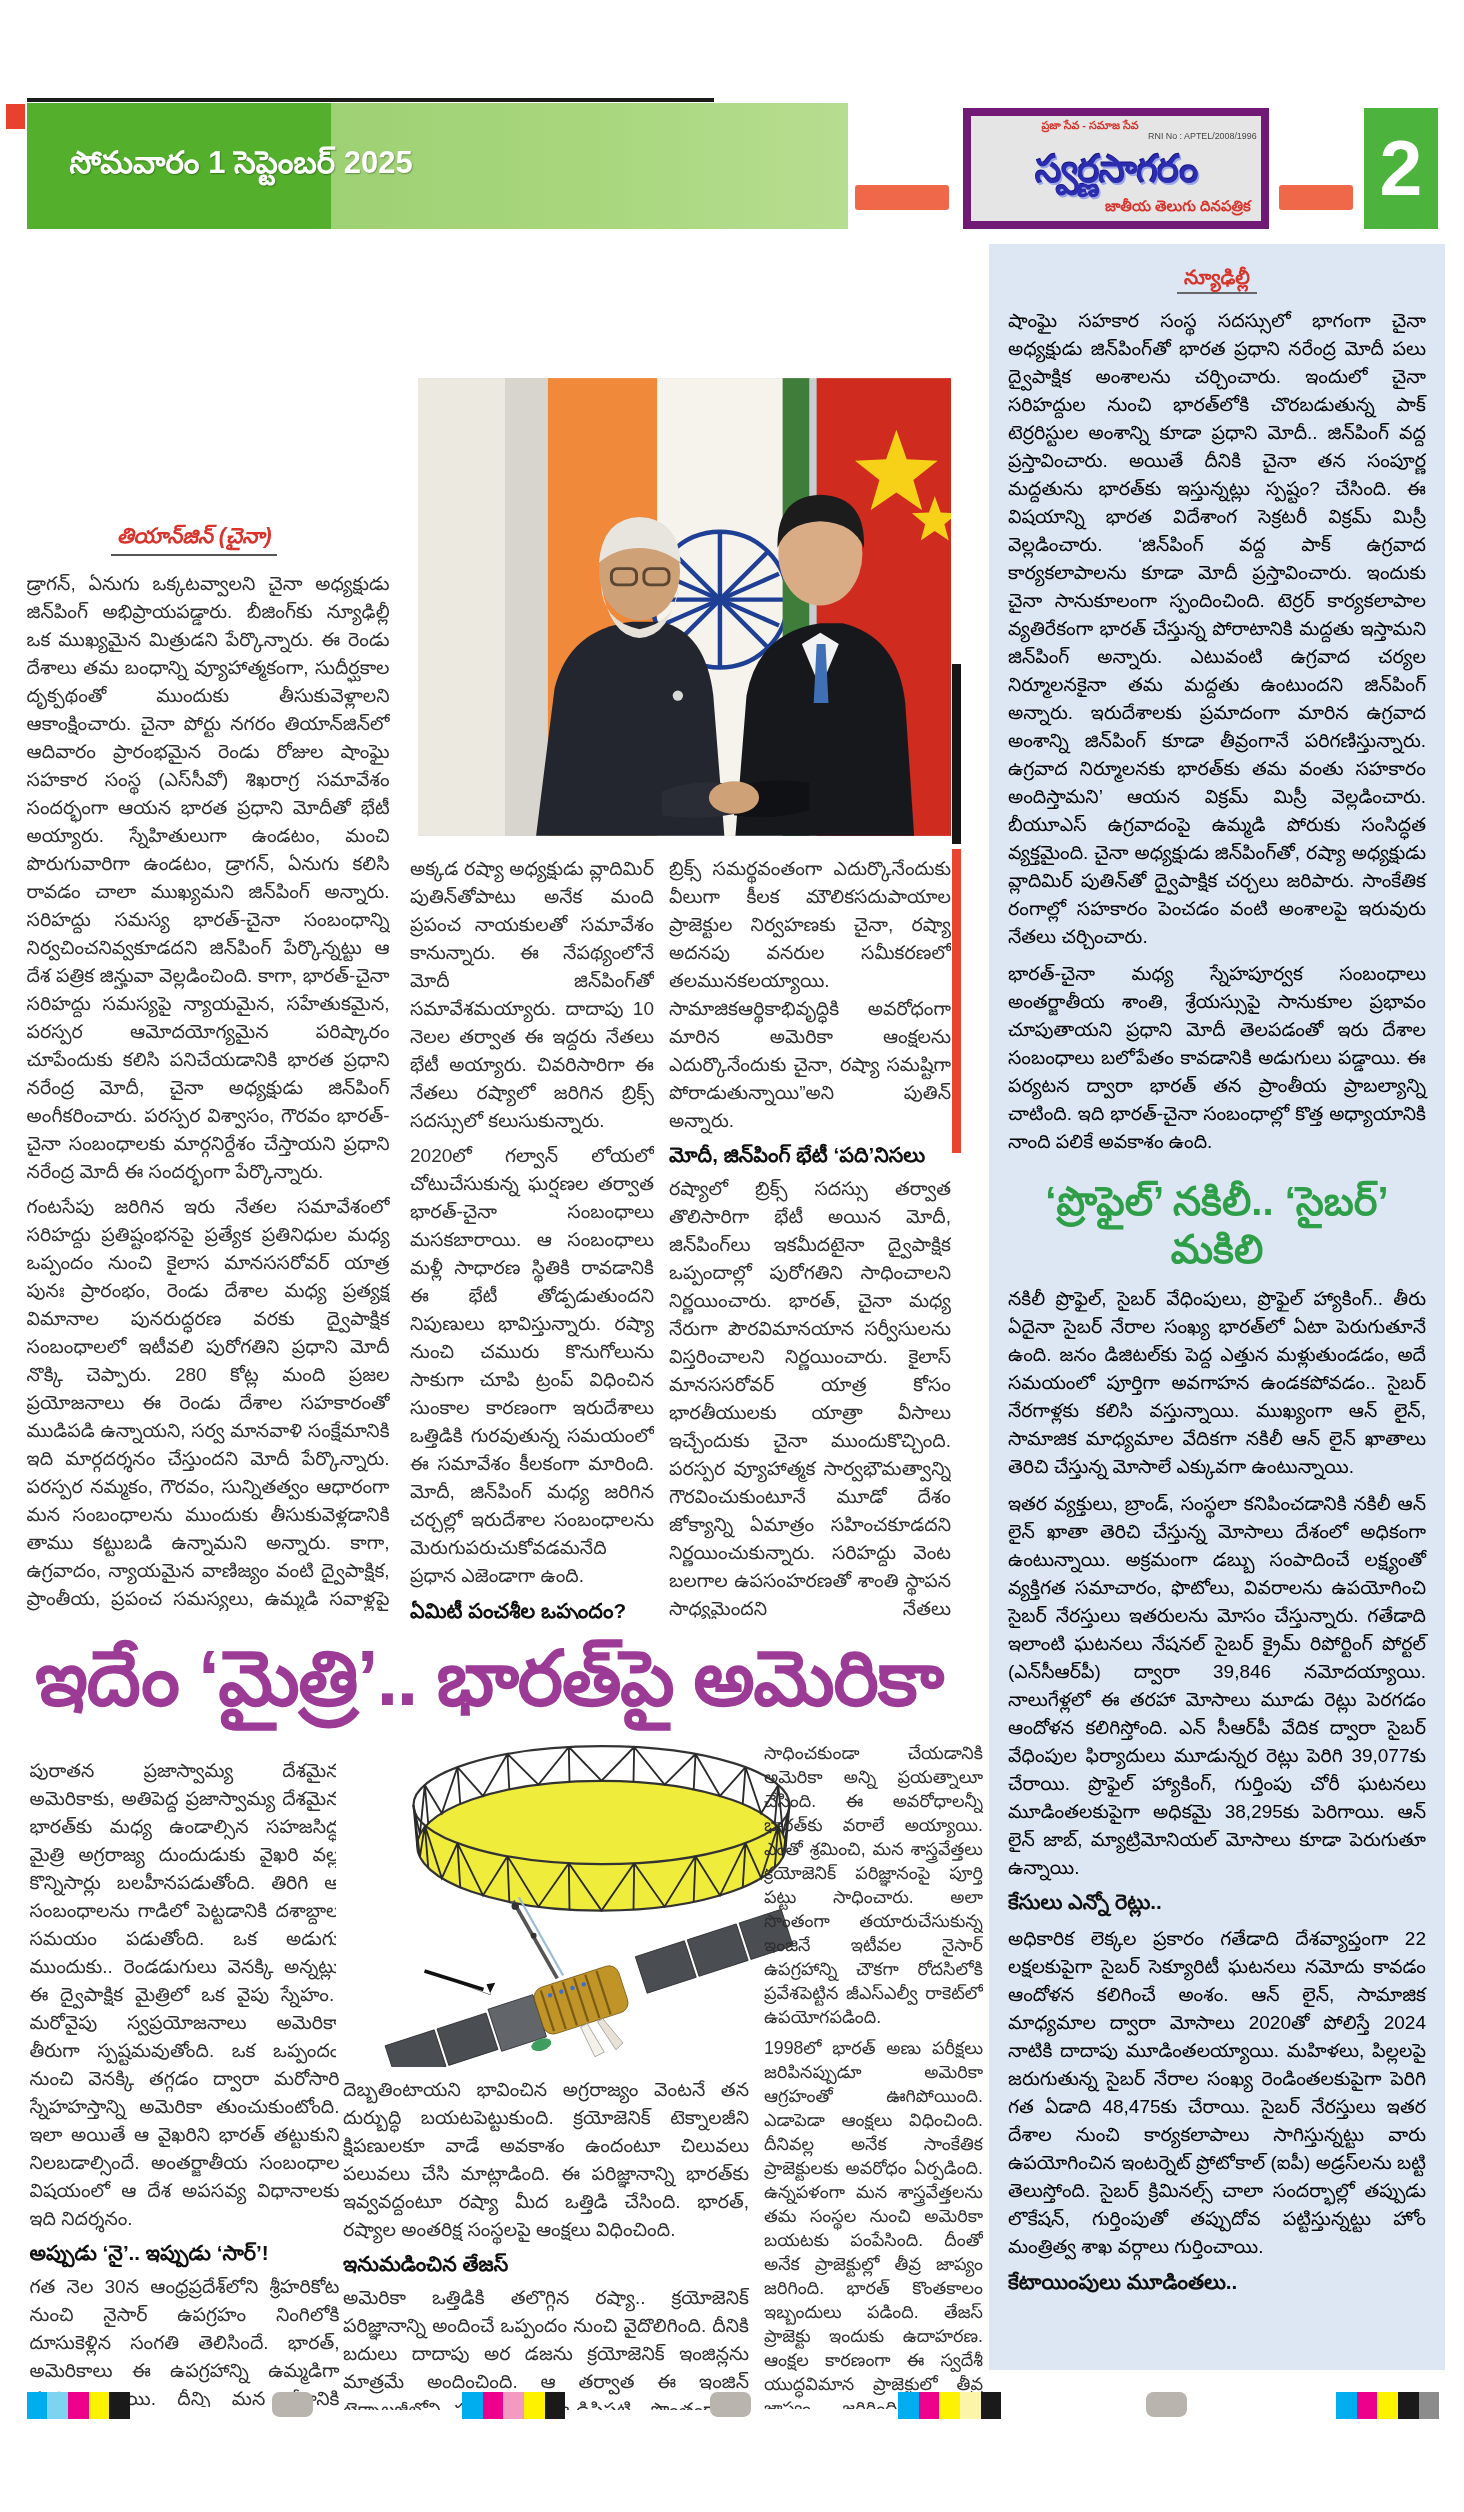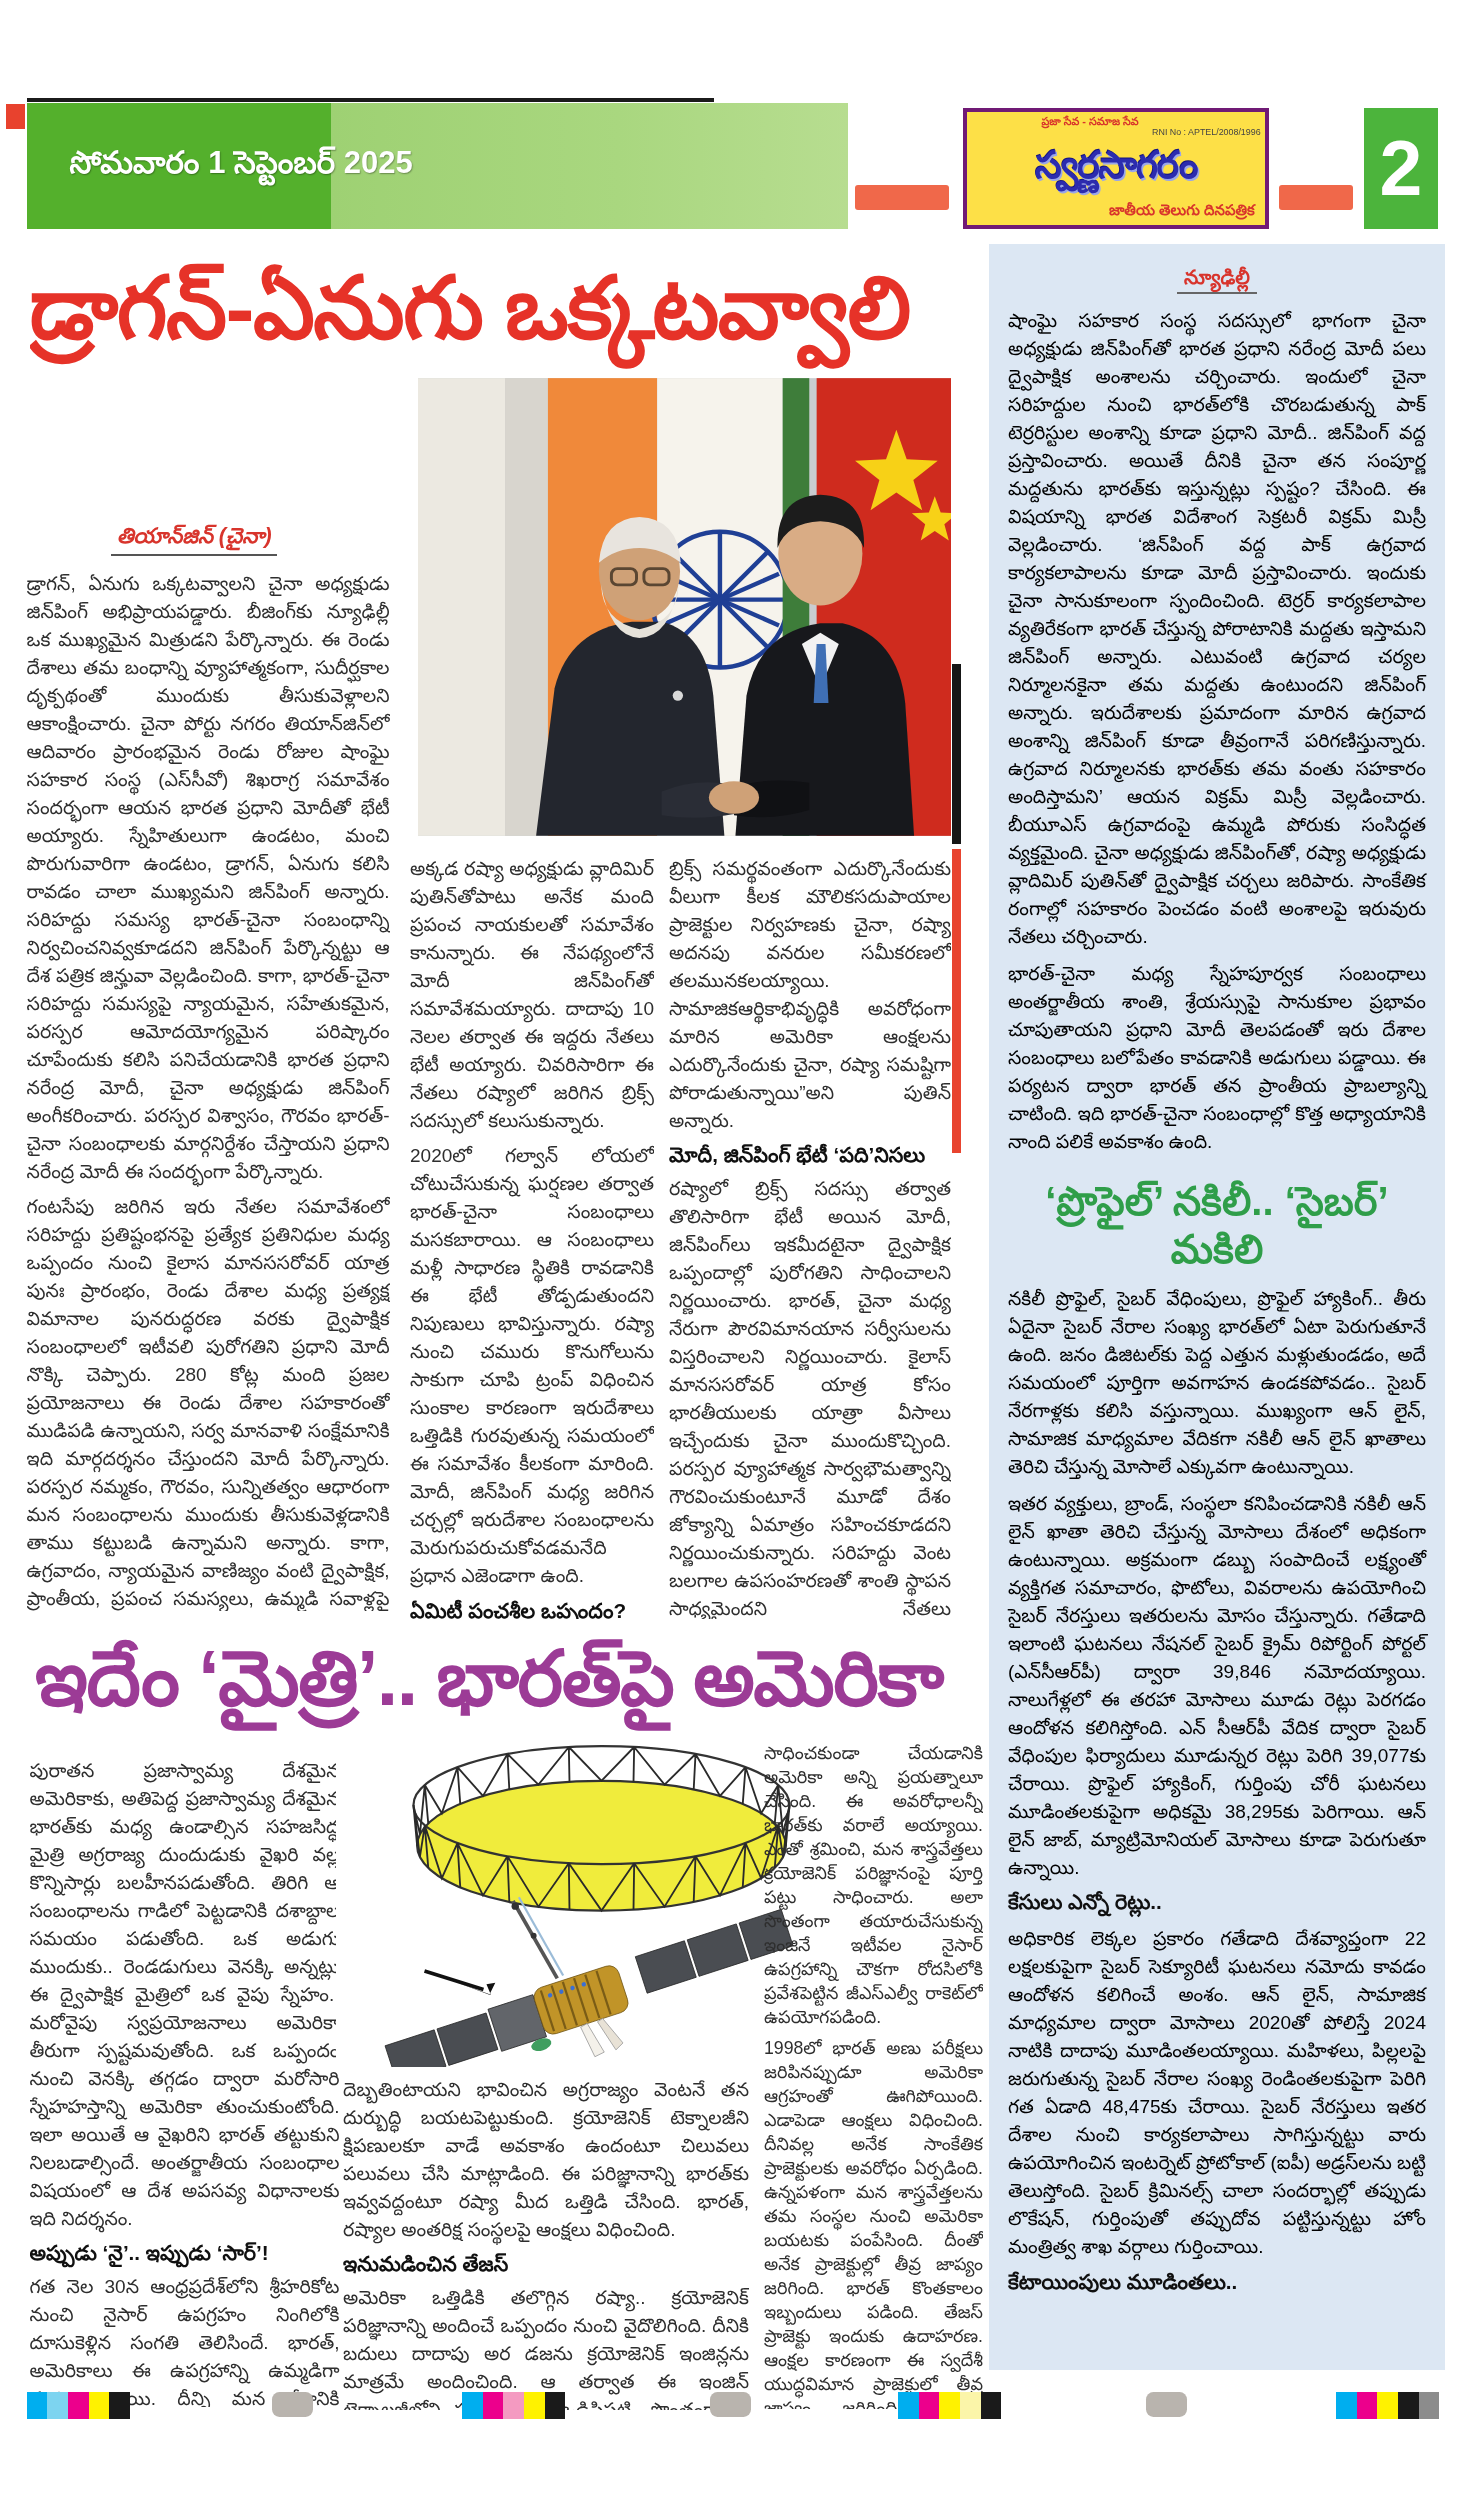--- a/index.html
+++ b/index.html
@@ -9,21 +9,21 @@
   
   .corner-mark{left:5.9px;top:104px;width:19px;height:25px;background:#e8422e;}
   .topline{left:26.6px;top:98px;width:687px;height:3.7px;background:#1b1b1b;}
   .datebar{left:26.6px;top:103px;width:821px;height:126px;
            background:linear-gradient(90deg,#54b02c 0%,#54b02c 37%,#9ed173 37%,#a9d77f 72%,#b7dd90 100%);
            display:flex;align-items:center;}
   .datebar span{color:#ffffff;font-weight:bold;font-size:31px;padding-left:43px;text-shadow:0.7px 0.7px 1.5px rgba(0,0,0,.35);}
   .dash{background:#f0684a;height:25px;border-radius:3px;}
   .dash1{left:855px;top:185px;width:94px;}
   .dash2{left:1279px;top:185px;width:74px;}
-  .logobox{left:963px;top:108px;width:306px;height:121px;background:#fde047;border:4px solid #701a75;box-sizing:border-box;}
+  .logobox{left:963px;top:108px;width:306px;height:121px;background:#e5e5e5;border:8px solid #701a75;box-sizing:border-box;}
   .logo-tag-top{position:absolute;top:3px;left:0;right:52px;text-align:center;color:#d8342c;font-size:11px;font-weight:bold;}
   .logo-rni{position:absolute;top:15px;right:4.4px;color:#444;font-size:8.9px;}
   .logo-title{position:absolute;top:19px;left:0;right:0;text-align:center;color:#2c2cae;font-size:38px;font-weight:800;
               text-shadow:1.5px 1.5px 0 #9aa6e8,-0.7px -0.7px 0 #141480;letter-spacing:-1.5px;line-height:68px;}
   .logo-tag-bottom{position:absolute;bottom:3px;right:10.3px;color:#d8342c;font-size:14.8px;font-weight:bold;}
   .pagenumbox{left:1364px;top:108px;width:74px;height:121px;background:#4cb43c;display:flex;align-items:center;justify-content:center;}
   .pagenumbox span{color:#fff;font-size:77px;font-weight:800;}
   
   .headline-main{left:29.5px;top:238px;width:924px;height:140px;color:#e63228;font-size:87px;font-weight:800;
                  line-height:140px;white-space:nowrap;overflow:hidden;letter-spacing:-1.5px;}
@@ -67,21 +67,20 @@
     <div class="logo-tag-top">ప్రజా సేవ - సమాజ సేవ</div>
     <div class="logo-rni">RNI No : APTEL/2008/1996</div>
     <div class="logo-title">స్వర్ణసాగరం</div>
     <div class="logo-tag-bottom">జాతీయ తెలుగు దినపత్రిక</div>
   </div>
   <div class="abs dash dash2"></div>
   <div class="abs pagenumbox">
     <span>2</span>
   </div>
 
-  <div class="abs headline-main">డ్రాగన్-ఏనుగు ఒక్కటవ్వాలి</div>
 
   <div class="abs byline">
     <span>తియాన్‌జిన్ (చైనా)</span>
   </div>
 
   <div class="col" style="left:26.6px;top:570px;width:363px;height:1041px;">
       <p>డ్రాగన్, ఏనుగు ఒక్కటవ్వాలని చైనా అధ్యక్షుడు జిన్‌పింగ్ అభిప్రాయపడ్డారు. బీజింగ్‌కు న్యూఢిల్లీ ఒక ముఖ్యమైన మిత్రుడని పేర్కొన్నారు. ఈ రెండు దేశాలు తమ బంధాన్ని వ్యూహాత్మకంగా, సుదీర్ఘకాల దృక్పథంతో ముందుకు తీసుకువెళ్లాలని ఆకాంక్షించారు. చైనా పోర్టు నగరం తియాన్‌జిన్‌లో ఆదివారం ప్రారంభమైన రెండు రోజుల షాంఘై సహకార సంస్థ (ఎస్‌సీవో) శిఖరాగ్ర సమావేశం సందర్భంగా ఆయన భారత ప్రధాని మోదీతో భేటీ అయ్యారు. స్నేహితులుగా ఉండటం, మంచి పొరుగువారిగా ఉండటం, డ్రాగన్, ఏనుగు కలిసి రావడం చాలా ముఖ్యమని జిన్‌పింగ్ అన్నారు. సరిహద్దు సమస్య భారత్-చైనా సంబంధాన్ని నిర్వచించనివ్వకూడదని జిన్‌పింగ్ పేర్కొన్నట్టు ఆ దేశ పత్రిక జిన్హువా వెల్లడించింది. కాగా, భారత్-చైనా సరిహద్దు సమస్యపై న్యాయమైన, సహేతుకమైన, పరస్పర ఆమోదయోగ్యమైన పరిష్కారం చూపేందుకు కలిసి పనిచేయడానికి భారత ప్రధాని నరేంద్ర మోదీ, చైనా అధ్యక్షుడు జిన్‌పింగ్ అంగీకరించారు. పరస్పర విశ్వాసం, గౌరవం భారత్-చైనా సంబంధాలకు మార్గనిర్దేశం చేస్తాయని ప్రధాని నరేంద్ర మోదీ ఈ సందర్భంగా పేర్కొన్నారు.</p>
       <p>గంటసేపు జరిగిన ఇరు నేతల సమావేశంలో సరిహద్దు ప్రతిష్టంభనపై ప్రత్యేక ప్రతినిధుల మధ్య ఒప్పందం నుంచి కైలాస మానససరోవర్ యాత్ర పునః ప్రారంభం, రెండు దేశాల మధ్య ప్రత్యక్ష విమానాల పునరుద్ధరణ వరకు ద్వైపాక్షిక సంబంధాలలో ఇటీవలి పురోగతిని ప్రధాని మోదీ నొక్కి చెప్పారు. 280 కోట్ల మంది ప్రజల ప్రయోజనాలు ఈ రెండు దేశాల సహకారంతో ముడిపడి ఉన్నాయని, సర్వ మానవాళి సంక్షేమానికి ఇది మార్గదర్శనం చేస్తుందని మోదీ పేర్కొన్నారు. పరస్పర నమ్మకం, గౌరవం, సున్నితత్వం ఆధారంగా మన సంబంధాలను ముందుకు తీసుకువెళ్లడానికి తాము కట్టుబడి ఉన్నామని అన్నారు. కాగా, ఉగ్రవాదం, న్యాయమైన వాణిజ్యం వంటి ద్వైపాక్షిక, ప్రాంతీయ, ప్రపంచ సమస్యలు, ఉమ్మడి సవాళ్లపై బహుళపక్ష వేదికలకు విస్తరించడం అవసరమని ఇద్దరు నాయకులు భావించారని భారత విదేశాంగ శాఖ ఒక ప్రకటనలో తెలిపింది.</p>
     </div>
 

